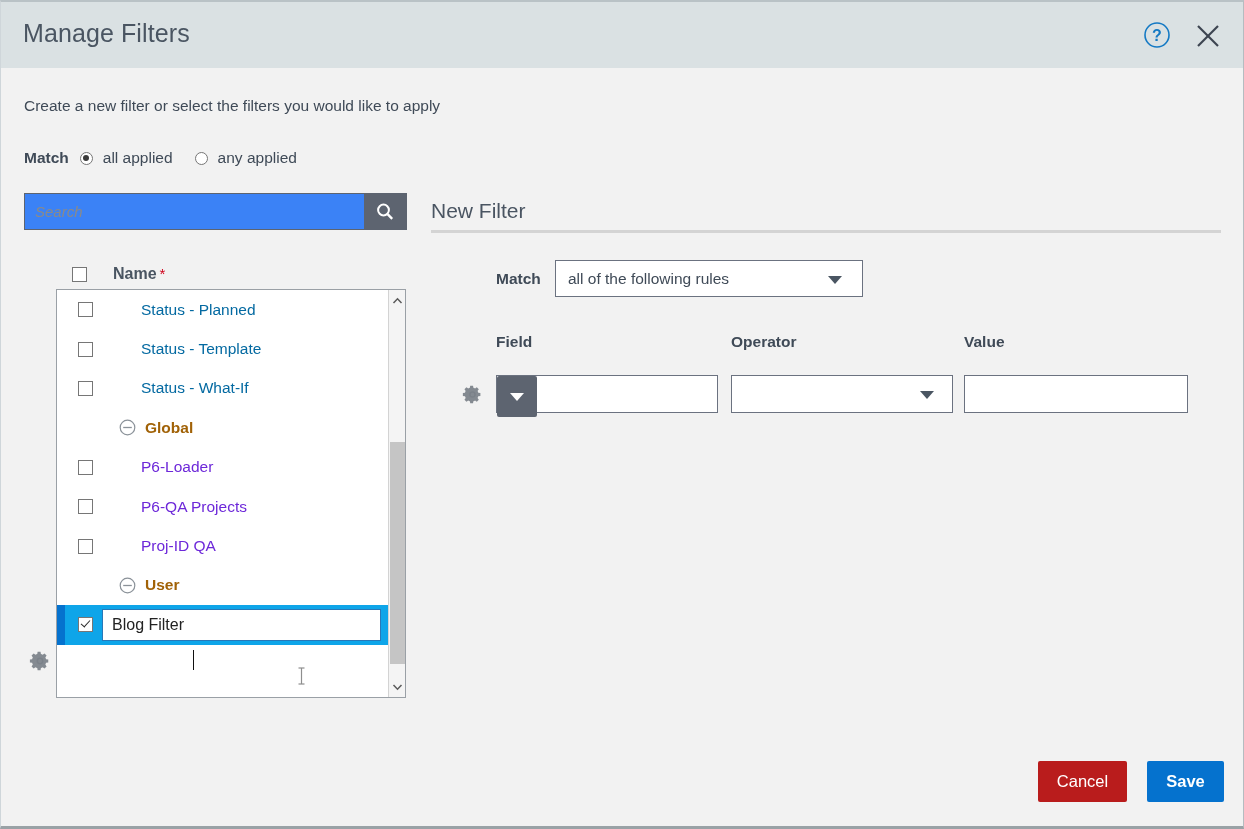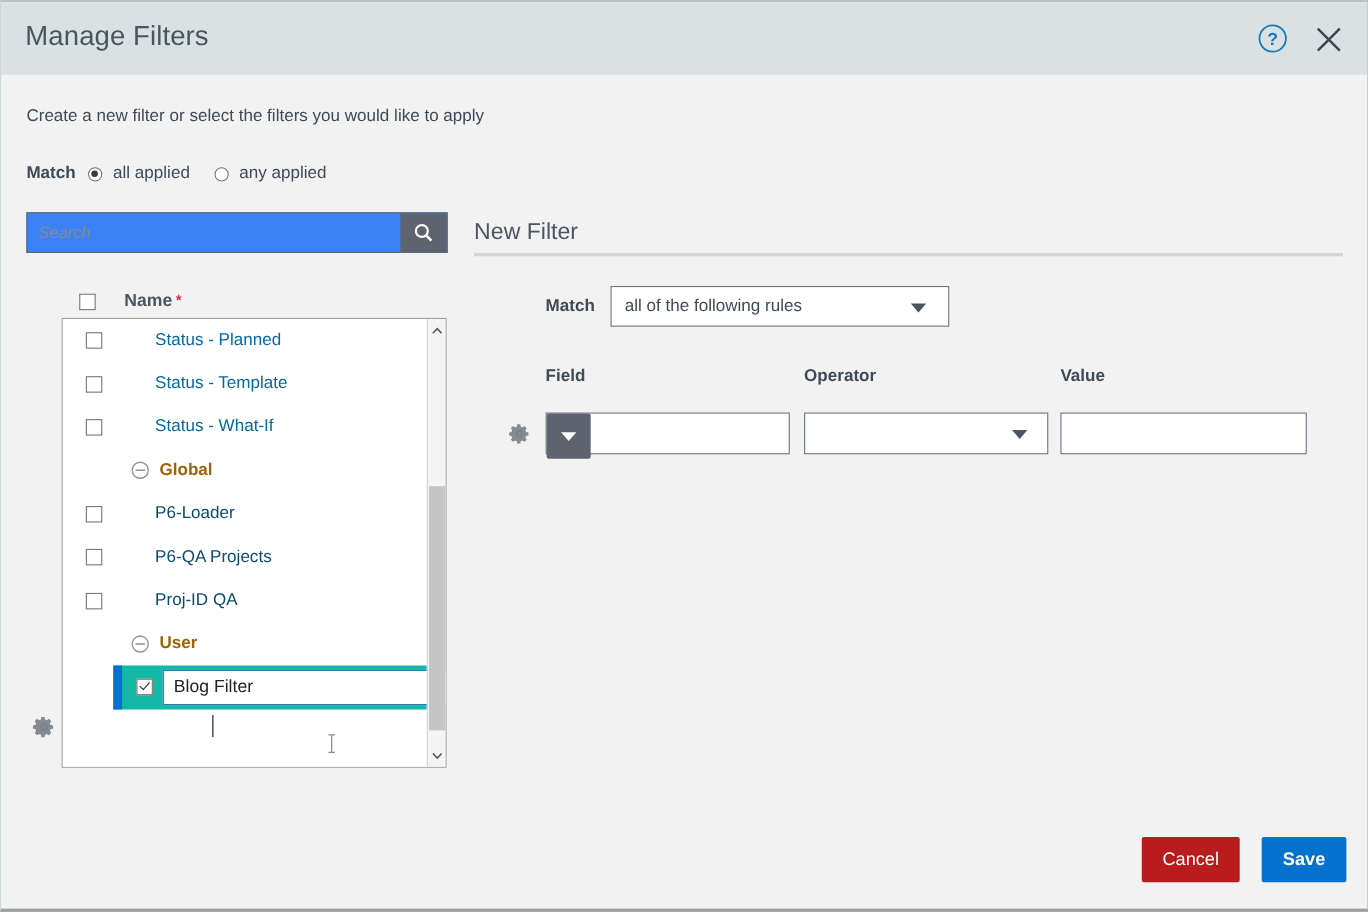--- a/index.html
+++ b/index.html
@@ -224,21 +224,21 @@
   }
   .row .rowchk {
     margin-left: 21px;
   }
   .row .rowlabel {
     margin-left: 48px;
     font-size: 15.5px;
     white-space: nowrap;
   }
   .row.muted .rowlabel { color: #0369a1; }
-  .row.normal .rowlabel { color: #0c4a6e; }
+  .row.normal .rowlabel { color: #6d28d9; }
 
   .grouprow {
     height: 39.4px;
     display: flex;
     align-items: center;
     padding-left: 62px;
     box-sizing: border-box;
   }
   .group-toggle {
     width: 17px;
@@ -248,22 +248,21 @@
   }
   .grouprow .glabel {
     margin-left: 9px;
     font-size: 15.5px;
     font-weight: bold;
     color: #a16207;
     white-space: nowrap;
   }
 
   .row.selected {
-    background: #14b8a6;
-    margin-left: 46px;
+    background: #0ea5e9;
   }
   .row.selected::before {
     content: "";
     position: absolute;
     left: 0; top: 0; bottom: 0;
     width: 8px;
     background: #0572ce;
   }
   .inline-edit {
     position: absolute;

